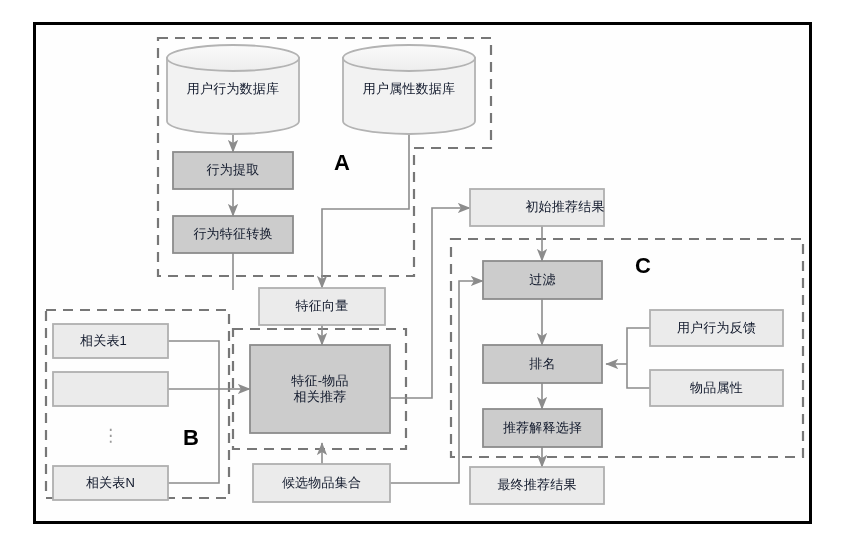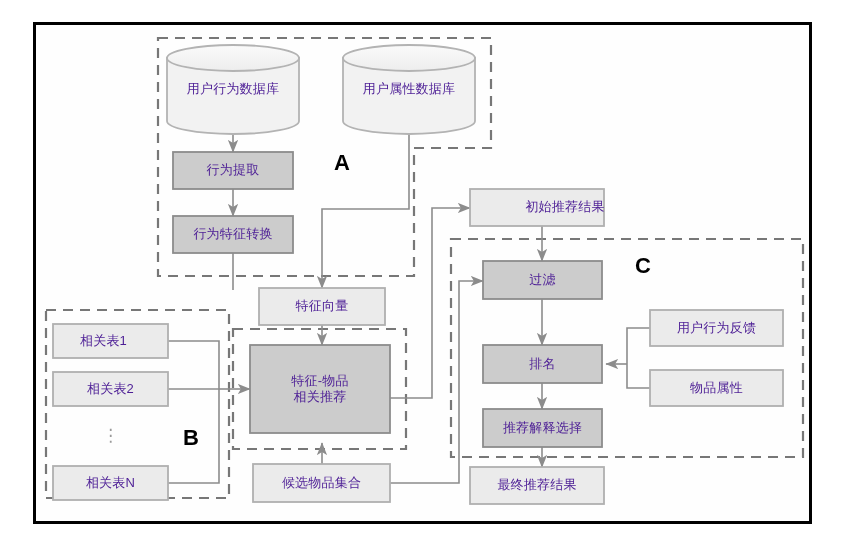--- a/index.html
+++ b/index.html
@@ -22,21 +22,21 @@
     width: 863px;
     height: 542px;
   }
   .node-label {
     position: absolute;
     display: flex;
     align-items: center;
     justify-content: center;
     text-align: center;
     font-size: 13px;
-    color: #4c1d95;
+    color: #0f172a;
     line-height: 1.25;
     pointer-events: none;
     white-space: pre-line;
     letter-spacing: 0.2px;
   }
   .group-tag {
     position: absolute;
     font-size: 22px;
     font-weight: bold;
     color: #000000;
@@ -146,21 +146,20 @@
   <div class="node-label" style="left:343px; top:58px; width:132px; height:63px;">用户属性数据库</div>
 
   <div class="node-label" style="left:173px; top:152px; width:120px; height:37px;">行为提取</div>
 
   <div class="node-label" style="left:173px; top:216px; width:120px; height:37px;border-radius:16px;">行为特征转换</div>
 
   <div class="node-label" style="left:259px; top:288px; width:126px; height:37px;">特征向量</div>
 
   <div class="node-label" style="left:46px; top:324px; width:115px; height:34px;">相关表1</div>
 
-  <div class="node-label" style="left:53px; top:372px; width:115px; height:34px;">相关表2</div>
 
   <div class="node-label" style="left:53px; top:406px; width:115px; height:60px; font-size:17px; color:#9a9a9a; letter-spacing:0;">⋮</div>
 
   <div class="node-label" style="left:53px; top:466px; width:115px; height:34px;">相关表N</div>
 
   <div class="node-label" style="left:250px; top:345px; width:140px; height:88px;">特征-物品
 相关推荐</div>
 
   <div class="node-label" style="left:253px; top:464px; width:137px; height:38px;">候选物品集合</div>
 

